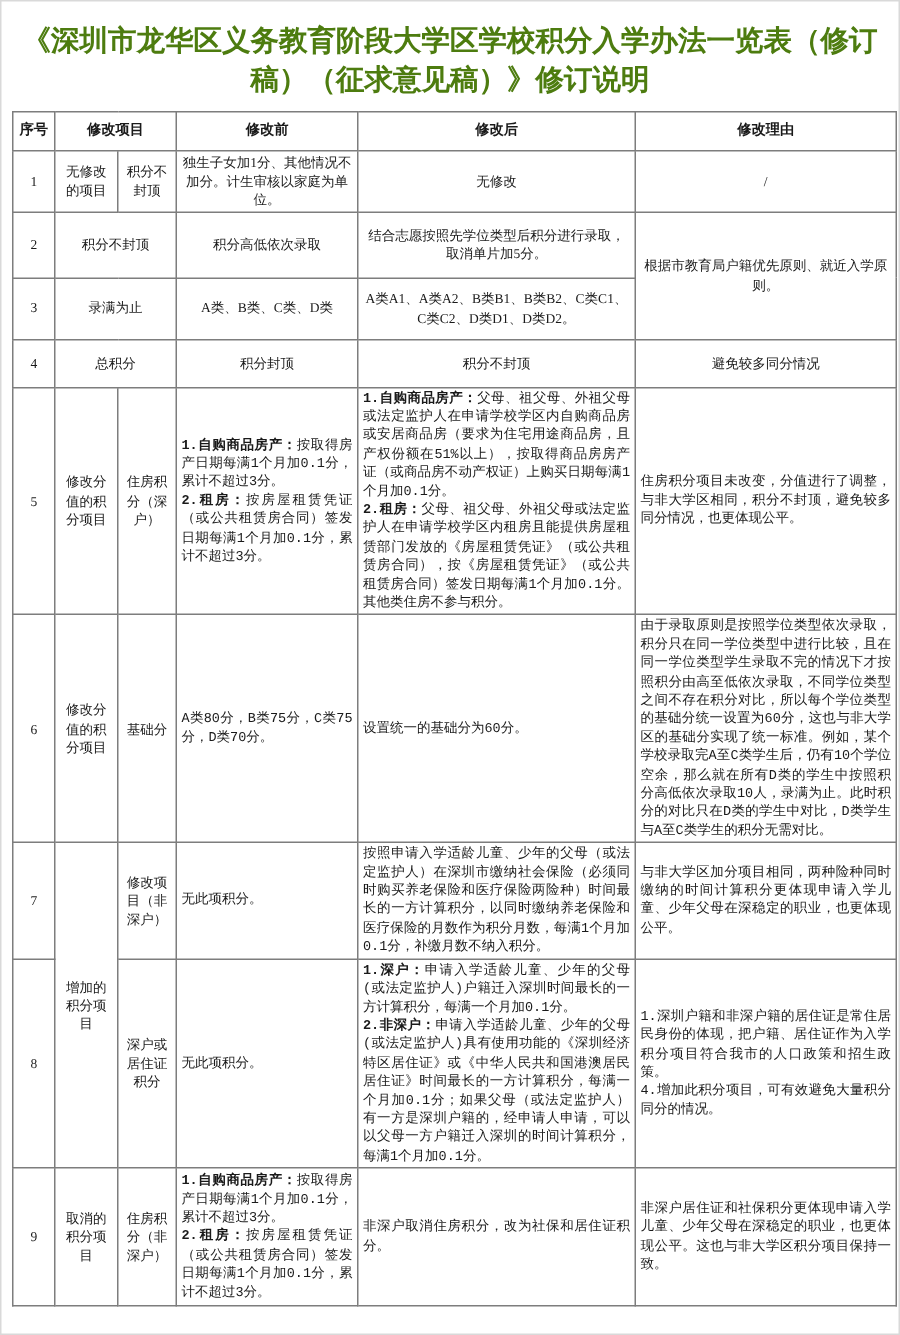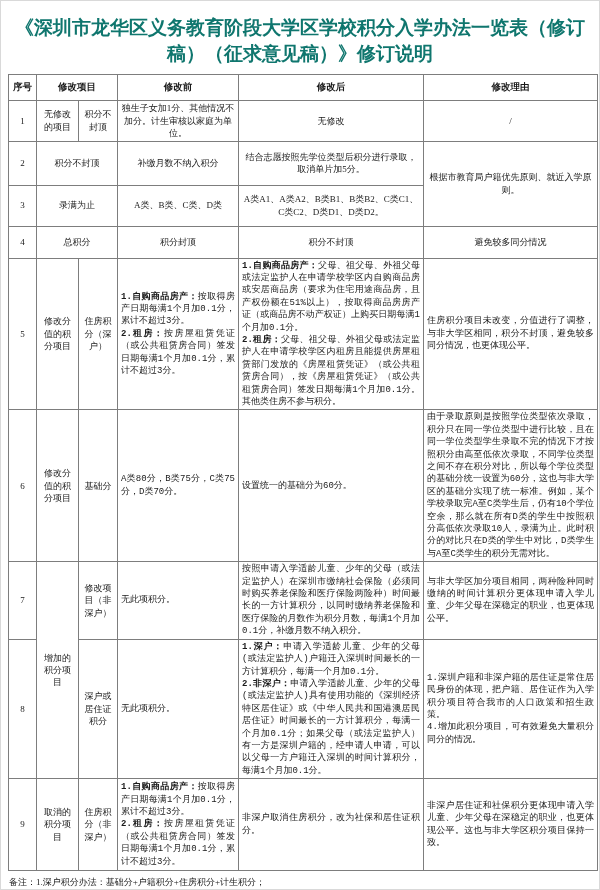--- a/index.html
+++ b/index.html
@@ -14,21 +14,21 @@
     overflow: hidden;
     font-family: "Liberation Serif", "DejaVu Serif", serif;
     color: #1a1a1a;
   }
   .title {
     margin: 14px 14px 8px 14px;
     font-size: 19px;
     font-weight: 700;
     text-align: center;
     line-height: 1.35;
-    color: #0f766e;
+    color: #4d7c0f;
   }
   table.revision-table {
     border-collapse: collapse;
     table-layout: fixed;
     width: 589px;
     margin-left: 7px;
   }
   .revision-table th, .revision-table td {
     border: 1px solid #7d7d7d;
     font-size: 9px;
@@ -100,21 +100,21 @@
       <td>无修改的项目</td>
       <td>积分不封顶</td>
       <td>独生子女加1分、其他情况不加分。计生审核以家庭为单位。</td>
       <td>无修改</td>
       <td>/</td>
     </tr>
 
     <tr class="r2">
       <td>2</td>
       <td colspan="2">积分不封顶</td>
-      <td>补缴月数不纳入积分</td>
+      <td>积分高低依次录取</td>
       <td>结合志愿按照先学位类型后积分进行录取，取消单片加5分。</td>
       <td rowspan="2">根据市教育局户籍优先原则、就近入学原则。</td>
     </tr>
 
     <tr class="r3">
       <td>3</td>
       <td colspan="2">录满为止</td>
       <td>A类、B类、C类、D类</td>
       <td>A类A1、A类A2、B类B1、B类B2、C类C1、C类C2、D类D1、D类D2。</td>
     </tr>
@@ -171,21 +171,14 @@
       <td>取消的积分项目</td>
       <td>住房积分（非深户）</td>
       <td class="j"><span class="b">1.自购商品房产：</span><span>按取得房产日期每满1个月加0.1分，累计不超过3分。
 </span><span class="b">2.租房：</span><span>按房屋租赁凭证（或公共租赁房合同）签发日期每满1个月加0.1分，累计不超过3分。</span></td>
       <td class="j">非深户取消住房积分，改为社保和居住证积分。</td>
       <td class="j">非深户居住证和社保积分更体现申请入学儿童、少年父母在深稳定的职业，也更体现公平。这也与非大学区积分项目保持一致。</td>
     </tr>
   </tbody>
     </table>
 
-  <div class="notes">
-    <span class="label">备注：</span>
-    <div>
-      <div>1.深户积分办法：基础分+户籍积分+住房积分+计生积分；</div>
-
-    </div>
-  </div>
 
 </div>
 
 </body></html>

